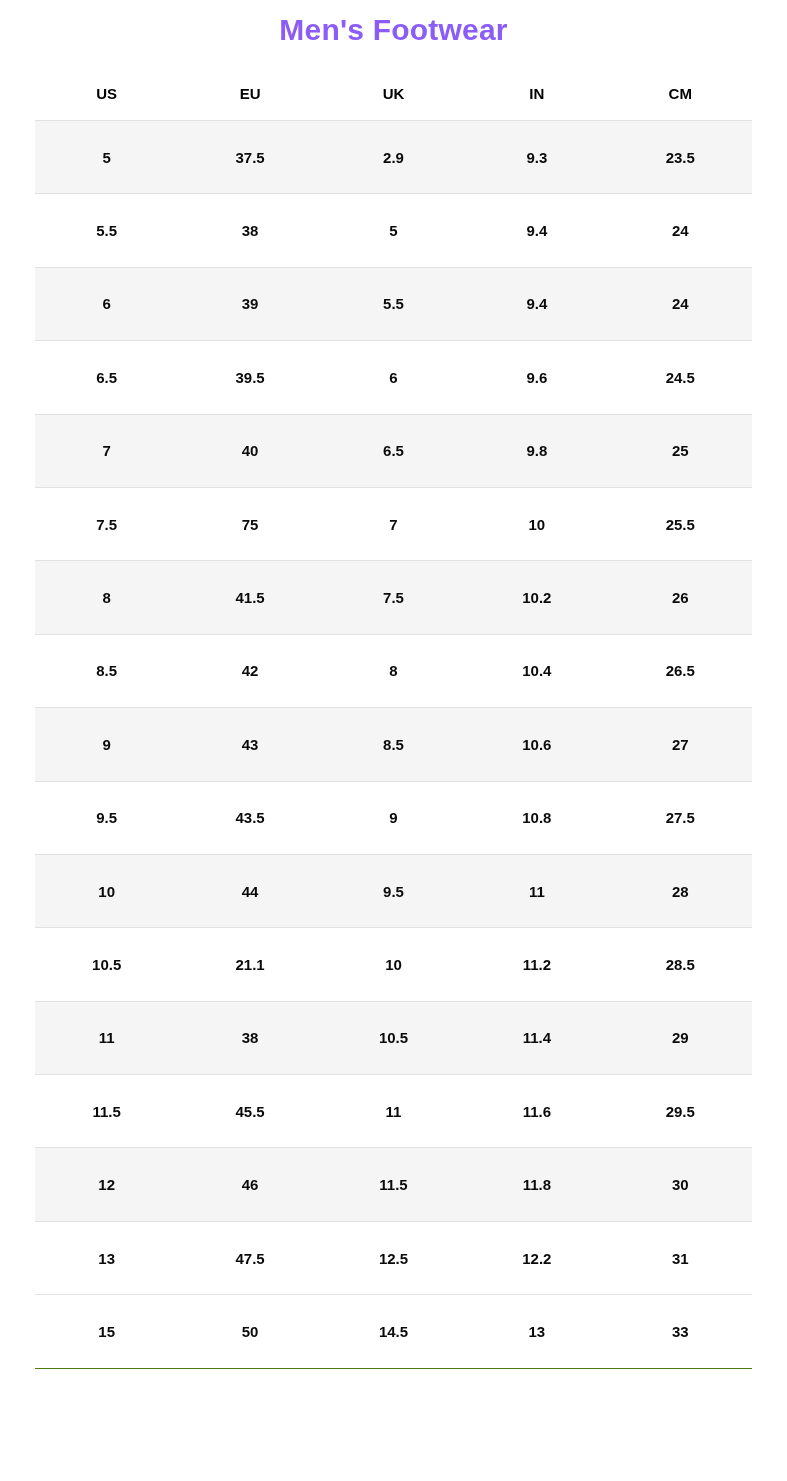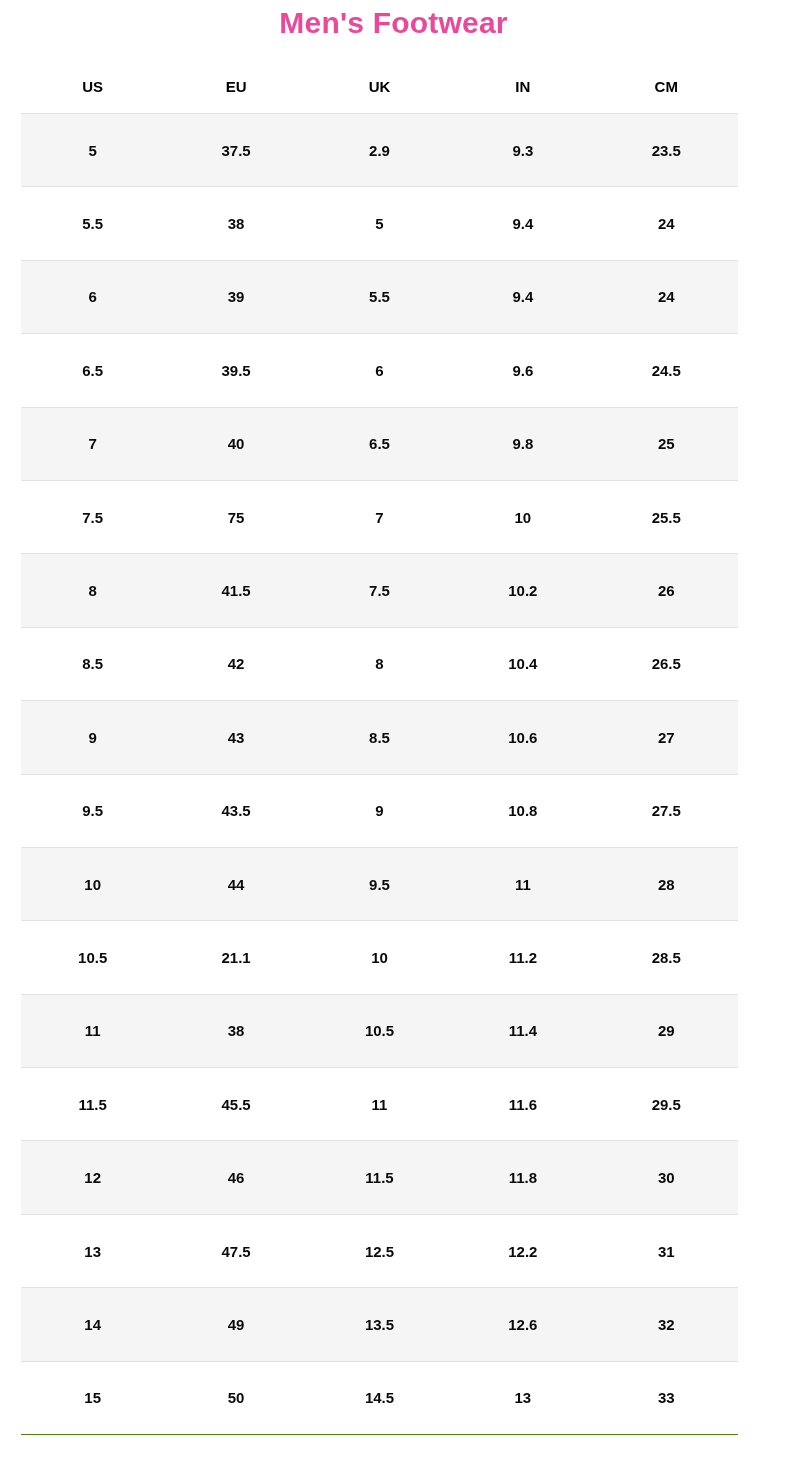--- a/index.html
+++ b/index.html
@@ -18,28 +18,28 @@
   .page {
     width: 787px;
     height: 1481px;
     position: relative;
     box-sizing: border-box;
   }
   .chart-title {
     text-align: center;
     font-size: 30px;
     font-weight: bold;
-    color: #ec4899;
+    color: #8b5cf6;
     letter-spacing: 0.2px;
     margin: 0;
-    padding-top: 4px;
+    padding-top: 11px;
     line-height: 38px;
   }
   .size-table-wrap {
-    padding: 0 21px;
+    padding: 0 35px;
     box-sizing: border-box;
     margin-top: 18px;
   }
   table.size-table {
     width: 717px;
     border-collapse: collapse;
     table-layout: fixed;
   }
   table.size-table th {
     font-size: 15px;
@@ -194,27 +194,20 @@
             <td>11.8</td>
             <td>30</td>
           </tr>
           <tr>
             <td>13</td>
             <td>47.5</td>
             <td>12.5</td>
             <td>12.2</td>
             <td>31</td>
           </tr>
-          <tr class="striped">
-            <td>14</td>
-            <td>49</td>
-            <td>13.5</td>
-            <td>12.6</td>
-            <td>32</td>
-          </tr>
           <tr>
             <td>15</td>
             <td>50</td>
             <td>14.5</td>
             <td>13</td>
             <td>33</td>
           </tr>
         </tbody>
     </table>
   </div>

